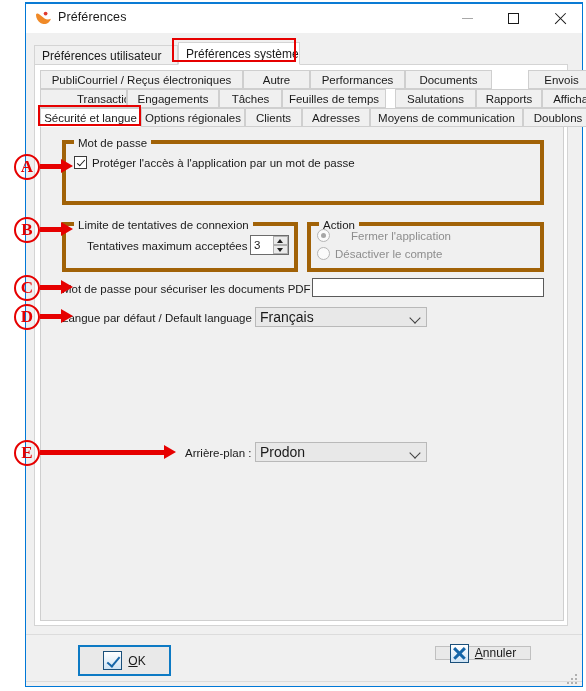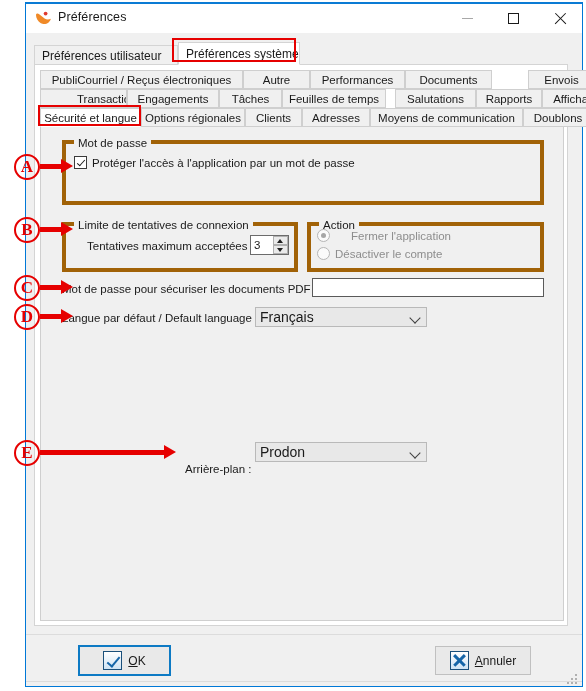--- a/index.html
+++ b/index.html
@@ -625,39 +625,39 @@
 
           <div class="field-label" style="left:21px; top:156px;">Mot de passe pour sécuriser les documents PDF :</div>
           <div class="textfield" style="left:271px; top:151px; width:232px; height:19px;" placeholder=""></div>
 
           <div class="field-label" style="left:21px; top:185px;">Langue par défaut / Default language :</div>
           <div class="combo" style="left:214px; top:180px; width:172px;">
             <div class="combo-val">Français</div>
             <div class="combo-arrow"></div>
           </div>
 
-          <div class="field-label" style="left:144px; top:320px;margin-top:16px;">Arrière-plan :</div>
+          <div class="field-label" style="left:144px; top:320px;">Arrière-plan :</div>
           <div class="combo" style="left:214px; top:315px; width:172px;">
             <div class="combo-val">Prodon</div>
             <div class="combo-arrow"></div>
           </div>
 
         </div>
       </div>
 
       <div class="sep-line" style="top:601px;"></div>
 
       <div class="dlg-btn focus" style="left:52px; top:612px; width:93px; height:31px;">
         <div class="btn-inner">
           <span class="btn-icon ok"></span>
           <span class="btn-text"><u>O</u><span>K</span></span>
         </div>
       </div>
 
-      <div class="dlg-btn" style="left:409px; top:613px; width:96px; height:29px;align-items:center;">
+      <div class="dlg-btn" style="left:409px; top:613px; width:96px; height:14px;align-items:center;">
         <div class="btn-inner">
           <span class="btn-icon cancel"></span>
           <span class="btn-text"><u>A</u><span>nnuler</span></span>
         </div>
       </div>
 
       <div class="sep-line" style="top:648px;"></div>
 
       <div class="grip">
         <i style="left:8px; top:2px;"></i>

